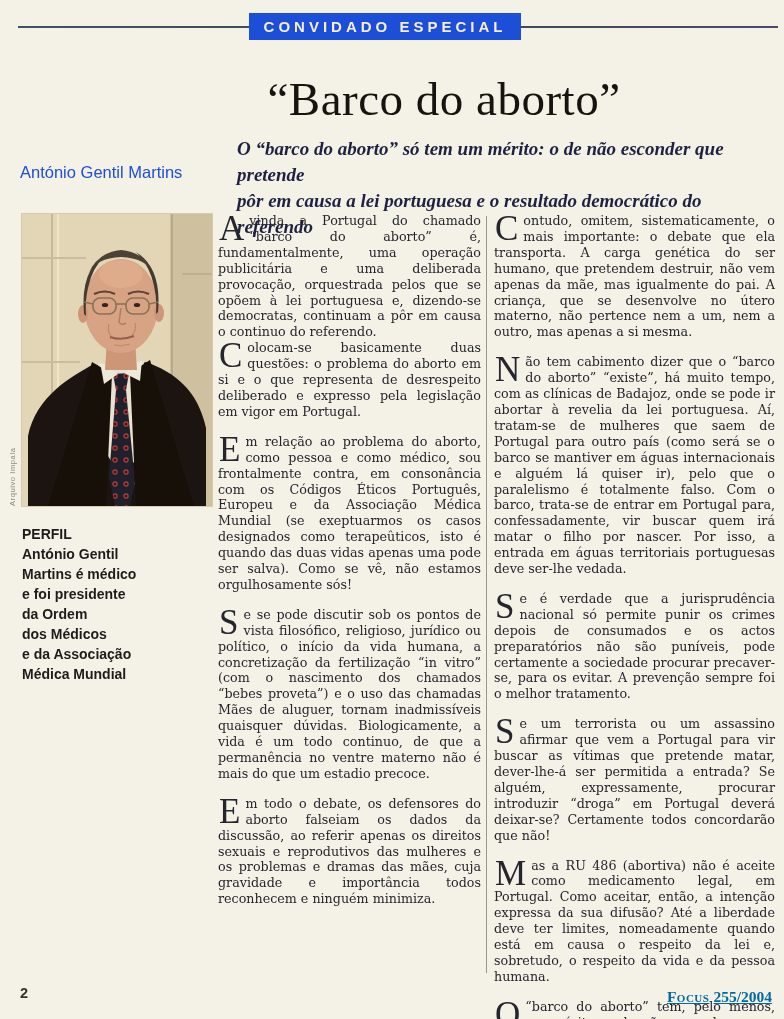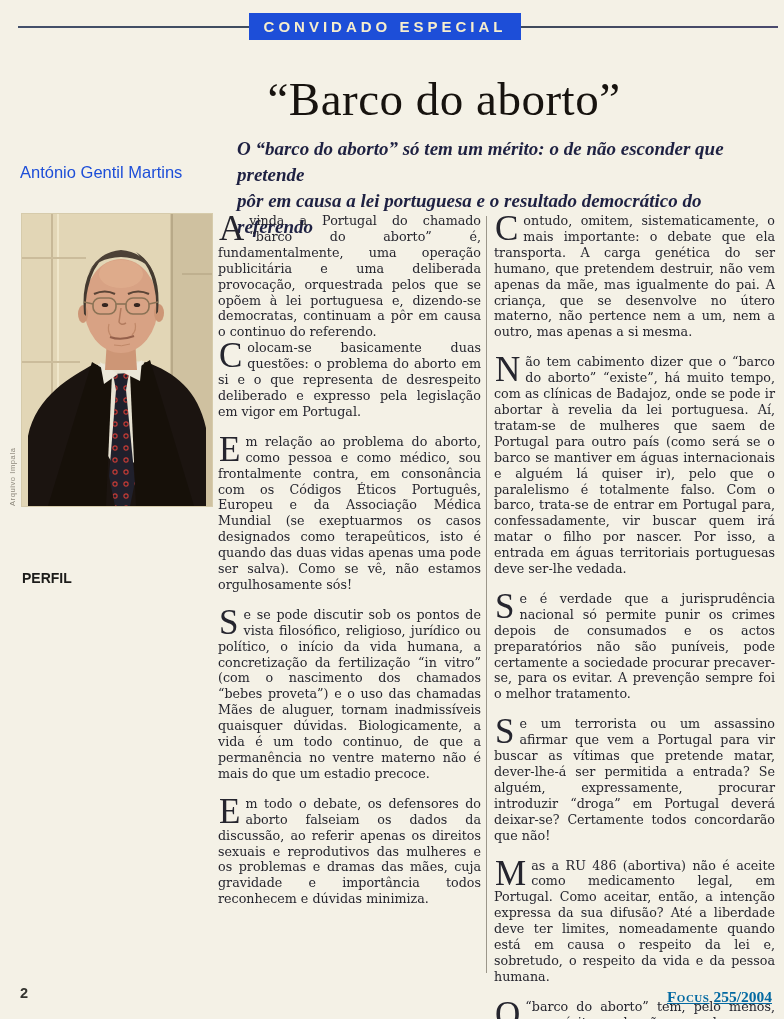--- a/index.html
+++ b/index.html
@@ -43,21 +43,21 @@
     position:absolute;left:22px;top:214px;width:190px;height:292px;margin:0;
     background:#e3d8ba;box-shadow:0 0 0 1px #d6cbab;
   }
   .photo svg{display:block;width:100%;height:100%;}
   .credit{
     position:absolute;left:8px;top:506px;
     transform:rotate(-90deg);transform-origin:0 0;
     font:normal 7.5px "Liberation Sans",sans-serif;
     color:#8d887c;letter-spacing:0.6px;white-space:nowrap;
   }
-  .perfil{position:absolute;left:22px;top:524px;width:180px;margin-top:44px;}
+  .perfil{position:absolute;left:22px;top:524px;width:180px;}
   .perfil-title,.perfil-text{
     font:bold 14px/20px "Liberation Sans",sans-serif;color:#1c1c1a;
   }
   .perfil-text{white-space:pre-line;}
   .col-divider{
     position:absolute;left:486px;top:216px;width:1px;height:757px;
     background:#9b968a;
   }
   .col{
     position:absolute;top:213px;
@@ -164,30 +164,37 @@
 
       <path d="M88 123 Q99 127 112 122" stroke="#95604b" stroke-width="2" fill="none"></path>
       <path d="M92 131 Q99 133 108 130" stroke="#c08868" stroke-width="1" fill="none"></path>
     </svg>
   </figure>
 
   <div class="credit">Arquivo Impala</div>
 
   <div class="perfil">
     <div class="perfil-title">PERFIL</div>
+    <div class="perfil-text">António Gentil
+Martins é médico
+e foi presidente
+da Ordem
+dos Médicos
+e da Associação
+Médica Mundial</div>
   </div>
 
   <div class="col-divider"></div>
 
   <div class="col col-middle">
     <p class="para tight"><span class="dc">A</span><span>vinda a Portugal do chamado “barco do aborto” é, fundamentalmente, uma operação publicitária e uma deliberada provocação, orquestrada pelos que se opõem à lei portuguesa e, dizendo-se democratas, continuam a pôr em causa o continuo do referendo.</span></p>
     <p class="para"><span class="dc">C</span><span>olocam-se basicamente duas questões: o problema do aborto em si e o que representa de desrespeito deliberado e expresso pela legislação em vigor em Portugal.</span></p>
     <p class="para"><span class="dc">E</span><span>m relação ao problema do aborto, como pessoa e como médico, sou frontalmente contra, em consonância com os Códigos Éticos Português, Europeu e da Associação Médica Mundial (se exeptuarmos os casos designados como terapeûticos, isto é quando das duas vidas apenas uma pode ser salva). Como se vê, não estamos orgulhosamente sós!</span></p>
     <p class="para"><span class="dc">S</span><span>e se pode discutir sob os pontos de vista filosófico, religioso, jurídico ou político, o início da vida humana, a concretização da fertilização “in vitro” (com o nascimento dos chamados “bebes proveta”) e o uso das chamadas Mães de aluguer, tornam inadmissíveis quaisquer dúvidas. Biologicamente, a vida é um todo continuo, de que a permanência no ventre materno não é mais do que um estadio precoce.</span></p>
-    <p class="para"><span class="dc">E</span><span>m todo o debate, os defensores do aborto falseiam os dados da discussão, ao referir apenas os direitos sexuais e reprodutivos das mulheres e os problemas e dramas das mães, cuja gravidade e importância todos reconhecem e dúvidas minimiza.</span></p>
+    <p class="para"><span class="dc">E</span><span>m todo o debate, os defensores do aborto falseiam os dados da discussão, ao referir apenas os direitos sexuais e reprodutivos das mulheres e os problemas e dramas das mães, cuja gravidade e importância todos reconhecem e ninguém minimiza.</span></p>
   </div>
 
   <div class="col col-right">
     <p class="para"><span class="dc">C</span><span>ontudo, omitem, sistematicamente, o mais importante: o debate que ela transporta. A carga genética do ser humano, que pretendem destruir, não vem apenas da mãe, mas igualmente do pai. A criança, que se desenvolve no útero materno, não pertence nem a um, nem a outro, mas apenas a si mesma.</span></p>
     <p class="para"><span class="dc">N</span><span>ão tem cabimento dizer que o “barco do aborto” “existe”, há muito tempo, com as clínicas de Badajoz, onde se pode ir abortar à revelia da lei portuguesa. Aí, tratam-se de mulheres que saem de Portugal para outro país (como será se o barco se mantiver em águas internacionais e alguém lá quiser ir), pelo que o paralelismo é totalmente falso. Com o barco, trata-se de entrar em Portugal para, confessadamente, vir buscar quem irá matar o filho por nascer. Por isso, a entrada em águas territoriais portuguesas deve ser-lhe vedada.</span></p>
     <p class="para"><span class="dc">S</span><span>e é verdade que a jurisprudência nacional só permite punir os crimes depois de consumados e os actos preparatórios não são puníveis, pode certamente a sociedade procurar precaver-se, para os evitar. A prevenção sempre foi o melhor tratamento.</span></p>
     <p class="para"><span class="dc">S</span><span>e um terrorista ou um assassino afirmar que vem a Portugal para vir buscar as vítimas que pretende matar, dever-lhe-á ser permitida a entrada? Se alguém, expressamente, procurar introduzir “droga” em Portugal deverá deixar-se? Certamente todos concordarão que não!</span></p>
     <p class="para"><span class="dc">M</span><span>as a RU 486 (abortiva) não é aceite como medicamento legal, em Portugal. Como aceitar, então, a intenção expressa da sua difusão? Até a liberdade deve ter limites, nomeadamente quando está em causa o respeito da lei e, sobretudo, o respeito da vida e da pessoa humana.</span></p>
     <p class="para"><span class="dc">O</span><span>“barco do aborto” tem, pelo menos, um mérito: o de não esconder o que pretende! Pôr em causa a lei portuguesa e o resultado do referendo.</span></p>
   </div>

